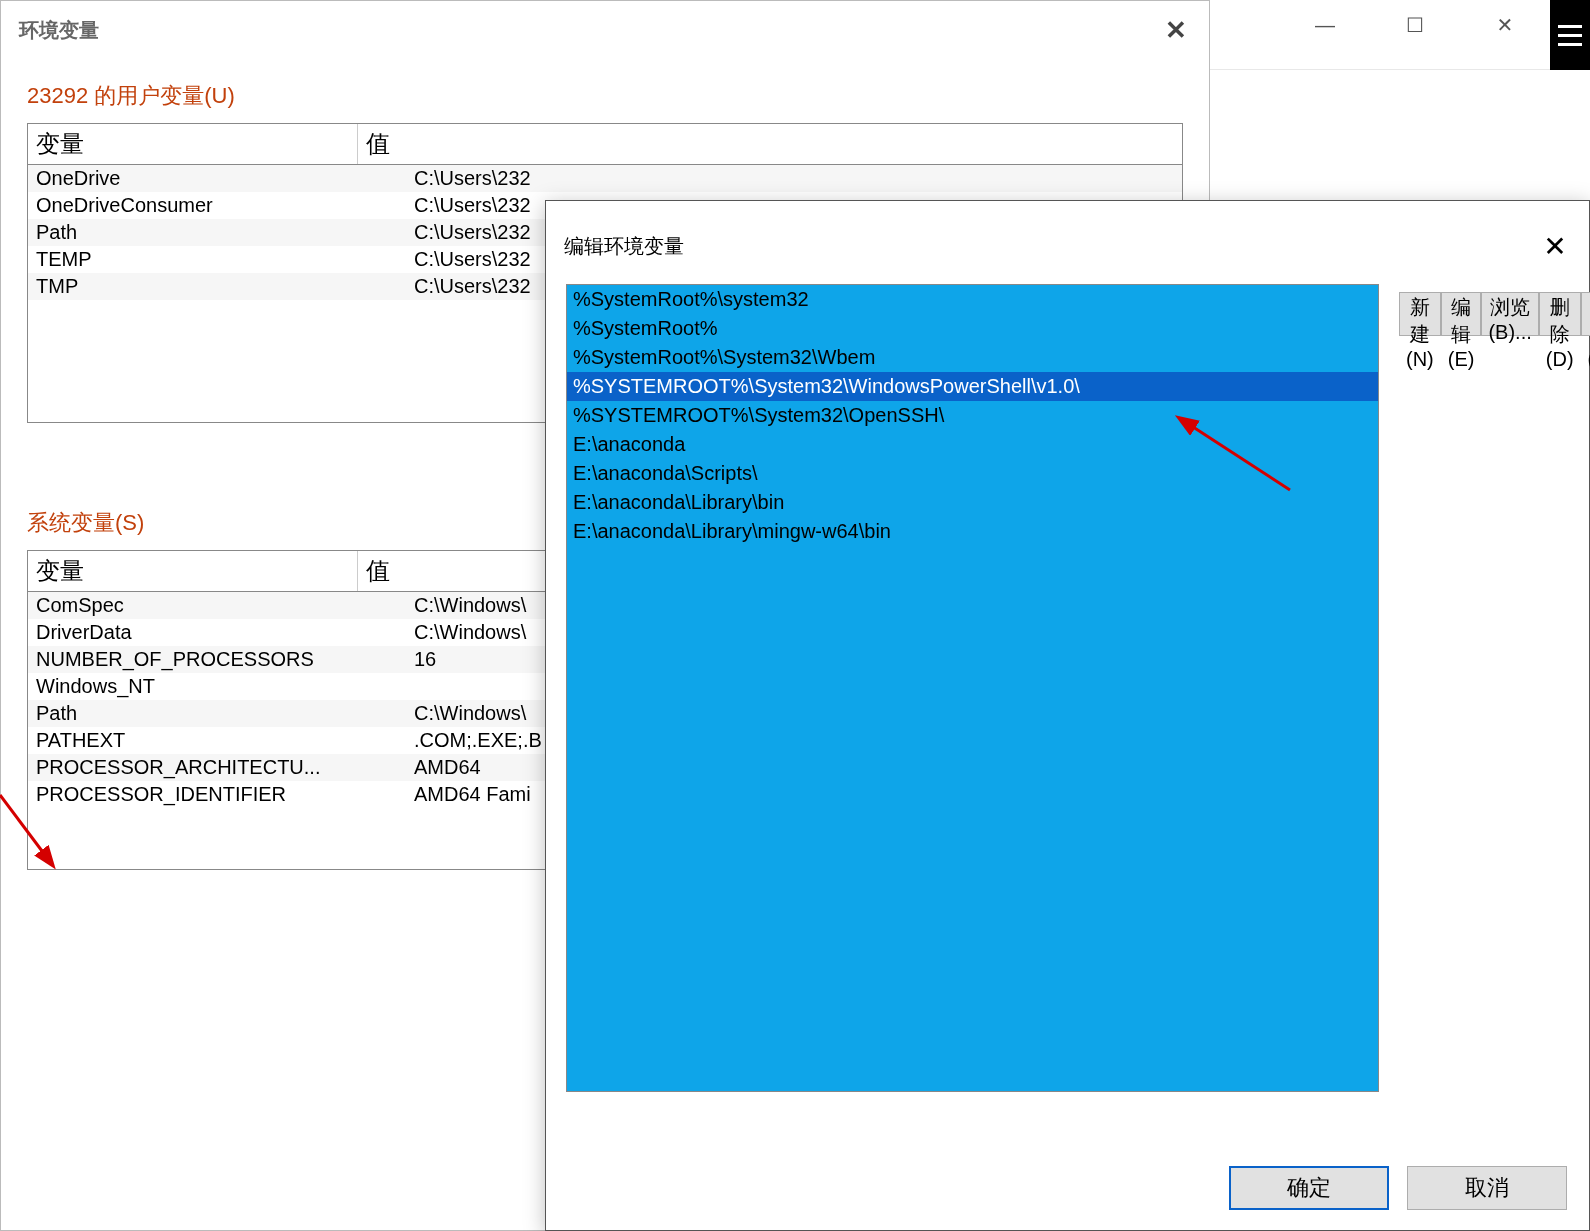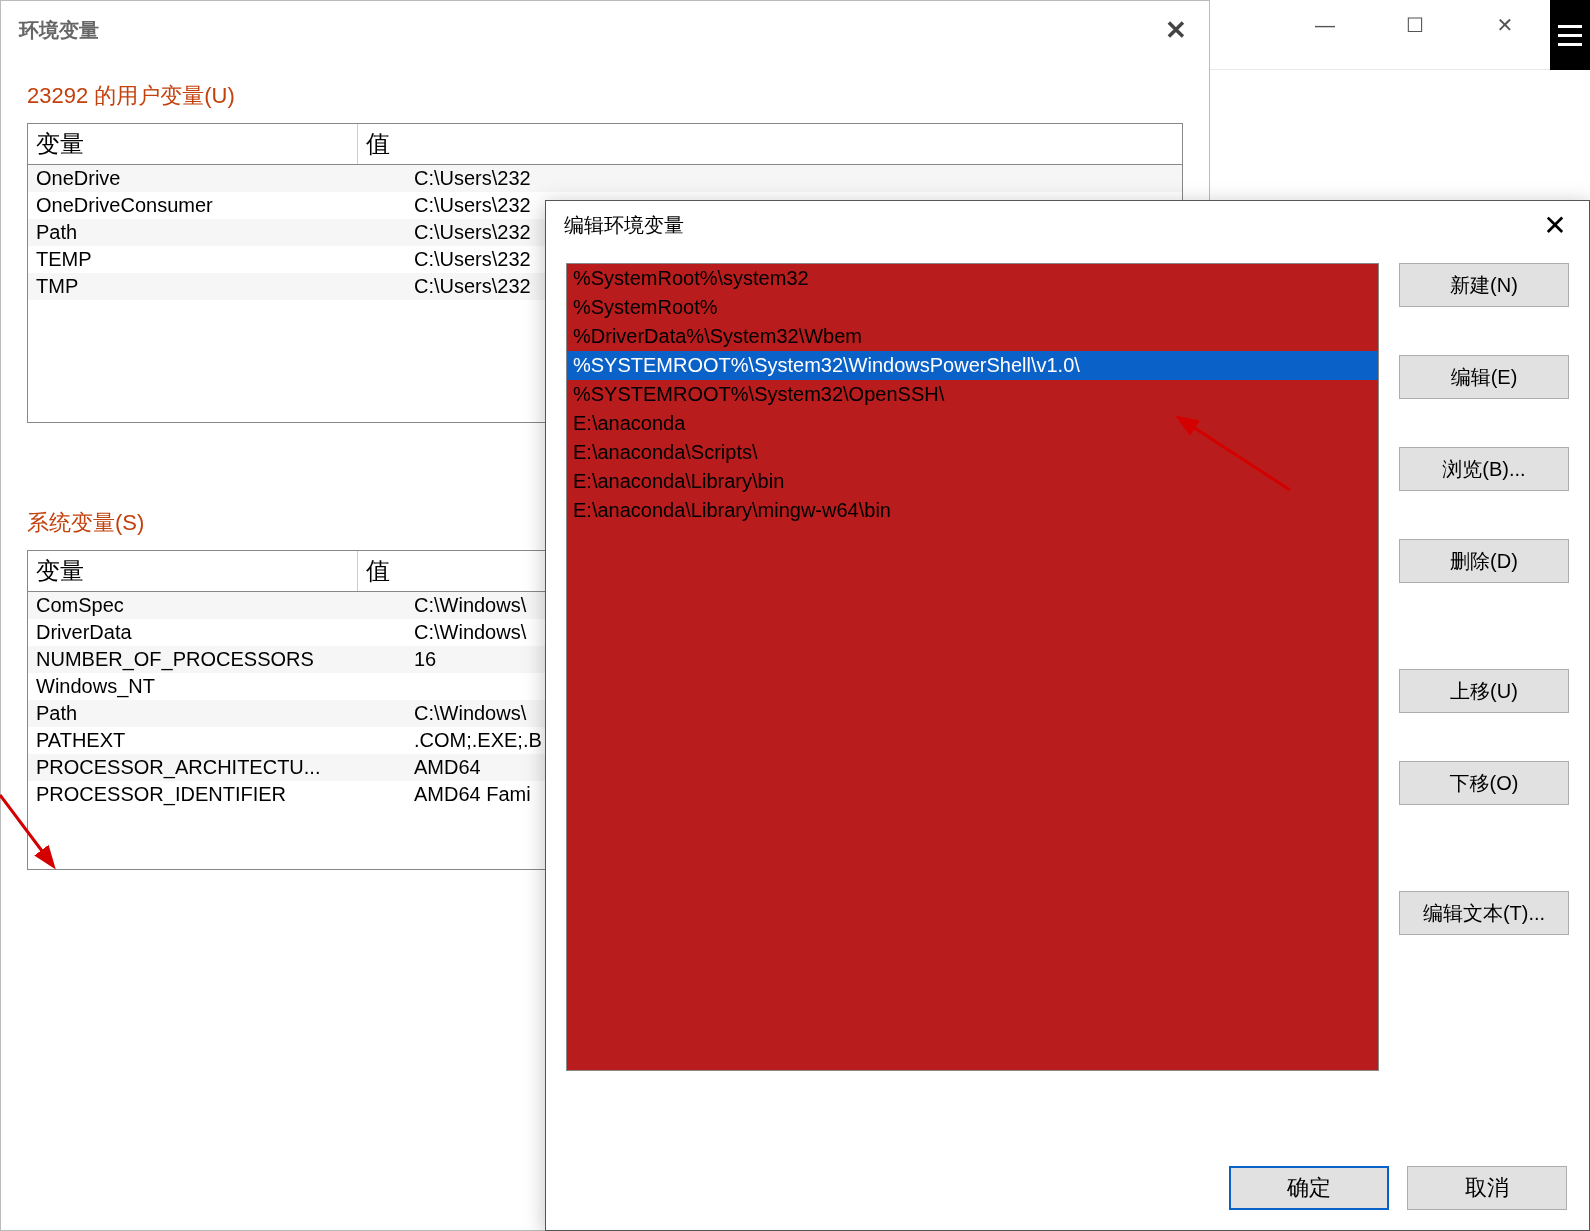--- a/index.html
+++ b/index.html
@@ -28,27 +28,27 @@
   .var-row:nth-child(odd) { background:#f6f6f6; }
   .var-row:nth-child(even) { background:#fff; }
   .var-row .col-name { width:330px; padding:2px 8px; white-space:nowrap; overflow:hidden; text-overflow:ellipsis;}
   .var-row .col-val { flex:1; padding:2px 8px; white-space:nowrap; overflow:hidden;}
   .user-table { height: 300px; }
   .sys-table { height: 320px; }
   .section2 { margin-top: 85px; }
   
   
   .edit-dialog { position: absolute; left: 545px; top: 200px; width: 1045px; height: 1031px; background: #fff; border:1px solid #555; box-shadow: 0 4px 20px rgba(0,0,0,0.25); }
-  .edit-title { height: 48px; display:flex; align-items:center; justify-content:space-between; padding:0 14px 0 18px; font-size:20px; color:#000;}
+  .edit-title { height: 48px; display:flex; align-items:center; justify-content:space-between; padding:0 14px 0 18px; font-size:20px; color:#000;margin-top:21px;}
   .edit-close { font-size:28px; color:#000; width:40px; text-align:center; cursor:pointer;}
   .edit-body { padding: 14px 20px; display:flex; gap:20px; }
-  .path-list { flex:1; border:1px solid #888; height: 808px; background:#b91c1c; overflow:hidden; }
+  .path-list { flex:1; border:1px solid #888; height: 808px; background:#0ea5e9; overflow:hidden; }
   .path-item { font-size:20px; padding:3px 6px; white-space:nowrap; overflow:hidden; }
   .path-item.selected { background:#0a62c9; color:#fff; }
-  .side-buttons { width: 170px; display:flex; flex-direction:column; gap:16px; }
+  .side-buttons { width: 170px; display:flex; flex-direction:row; gap:0;margin-top:8px; }
   .side-buttons button { height:44px; font-size:20px; background:#e1e1e1; border:1px solid #adadad; margin-bottom:32px; cursor:pointer;}
   .side-buttons .gap-large { margin-bottom:70px; }
   .edit-footer { position:absolute; bottom:20px; right:22px; display:flex; gap:18px; }
   .edit-footer button { width:160px; height:44px; font-size:22px; background:#e1e1e1; border:1px solid #adadad; cursor:pointer;margin-top:28px;}
   .edit-footer button.primary { border:2px solid #0a62c9; }
   
   
   .arrow { position:absolute; pointer-events:none; z-index:50; }
   .arrow svg { overflow: visible; }
 </style>
@@ -151,21 +151,21 @@
 
 <div class="edit-dialog">
   <div class="edit-title">
     <span>编辑环境变量</span>
     <span class="edit-close">✕</span>
   </div>
   <div class="edit-body">
     <div class="path-list" id="path-list">
         <div class="path-item">%SystemRoot%\system32</div>
         <div class="path-item">%SystemRoot%</div>
-        <div class="path-item">%DriverData%\System32\Wbem</div>
+        <div class="path-item">%SystemRoot%\System32\Wbem</div>
         <div class="path-item selected">%SYSTEMROOT%\System32\WindowsPowerShell\v1.0\</div>
         <div class="path-item">%SYSTEMROOT%\System32\OpenSSH\</div>
         <div class="path-item">E:\anaconda</div>
         <div class="path-item">E:\anaconda\Scripts\</div>
         <div class="path-item">E:\anaconda\Library\bin</div>
         <div class="path-item">E:\anaconda\Library\mingw-w64\bin</div>
       </div>
     <div class="side-buttons">
       <button>新建(N)</button>
       <button>编辑(E)</button>

